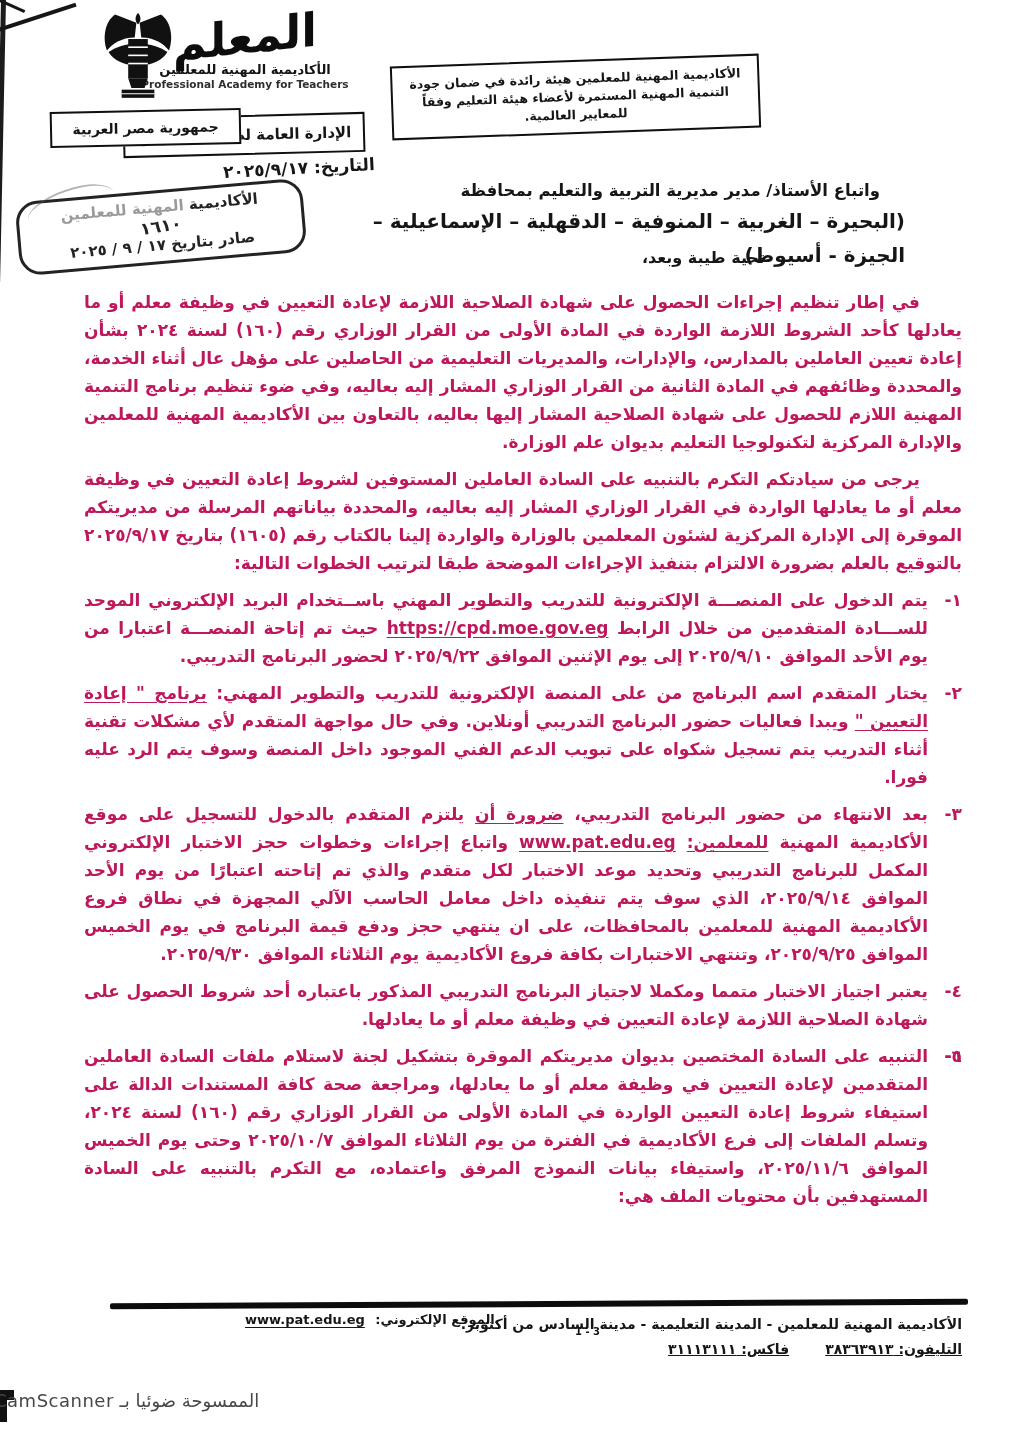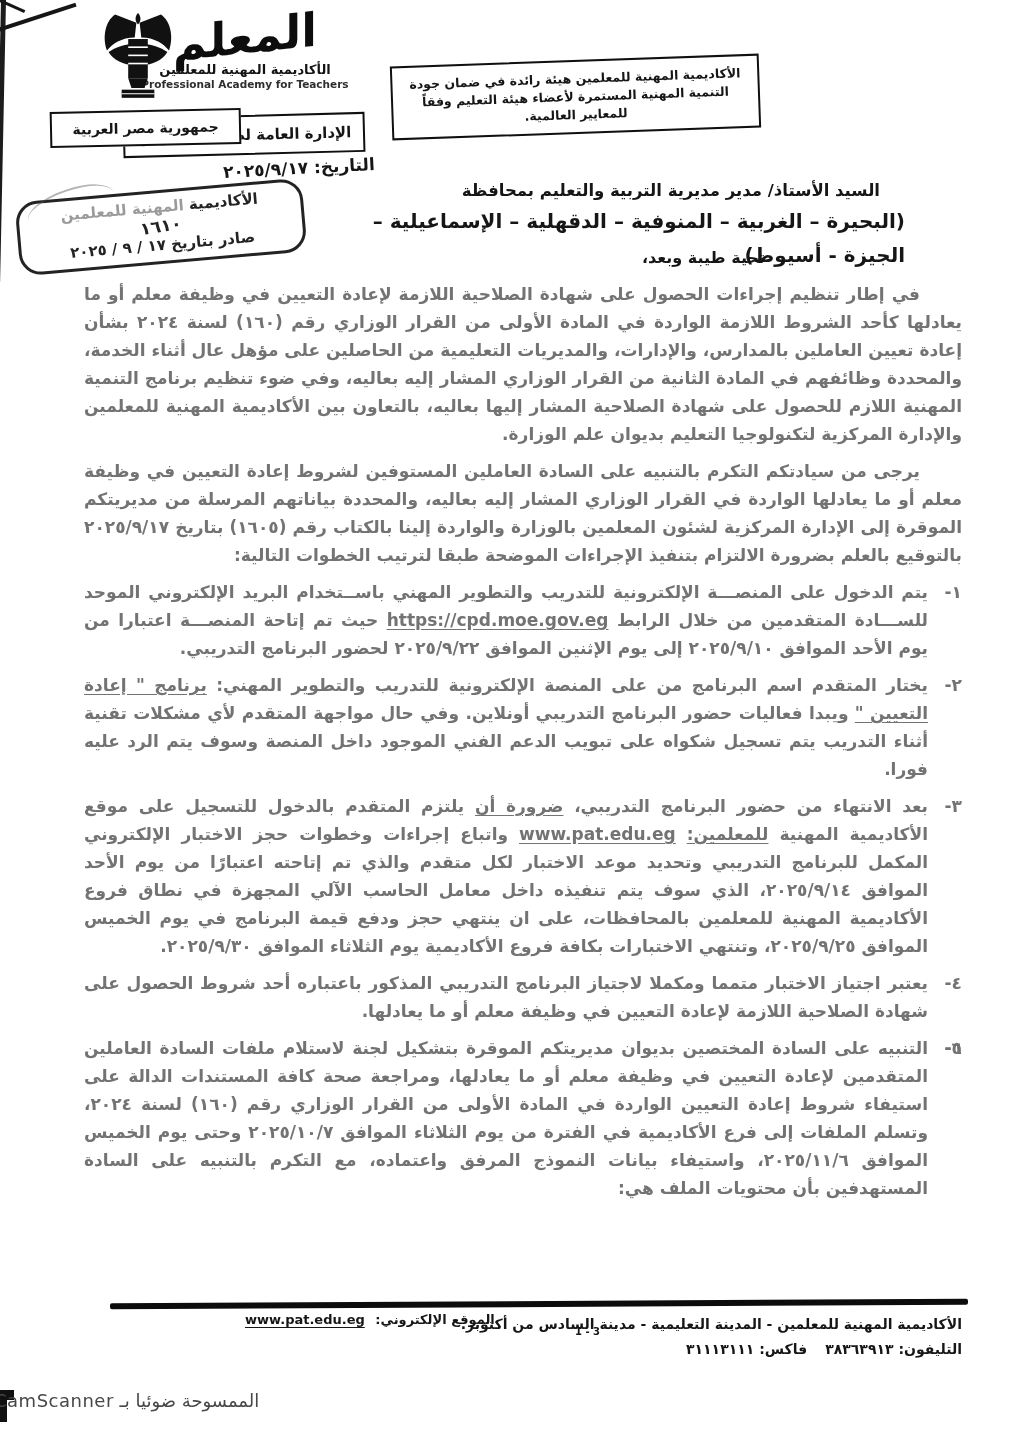--- a/index.html
+++ b/index.html
@@ -34,35 +34,35 @@
   .scribble{position:absolute;top:-12px;left:8px;width:90px;height:34px;
             border-top:2px solid rgba(90,90,90,.45);border-radius:50%;
             transform:rotate(-14deg);}
 
   .addressee{position:absolute;top:178px;right:105px;width:560px;text-align:right;}
   .addr1{font-size:16.5px;font-weight:bold;margin-left:0;margin-right:25px;line-height:1.6;}
   .addr2{font-size:20px;font-weight:bold;line-height:1.7;}
   .salutation{position:absolute;top:248px;right:245px;font-size:16px;font-weight:bold;margin-left:12px;}
 
   
-  .body-text{position:absolute;top:280px;right:48px;width:878px;text-align:justify;
-             font-size:17px;font-weight:bold;line-height:28px;color:#737373;}
+  .body-text{position:absolute;top:288px;right:48px;width:878px;text-align:justify;
+             font-size:17px;font-weight:bold;line-height:28px;color:#be185d;}
   .par{margin:0 0 9px;text-indent:42px;}
   .item{position:relative;padding-right:34px;margin-bottom:9px;}
   .item .num{position:absolute;right:0;top:0;}
   .u{text-decoration:underline;text-underline-offset:3px;}
   .link{text-decoration:underline;text-underline-offset:3px;font-weight:bold;}
   .ltr{direction:ltr;unicode-bidi:embed;}
 
   
   .footer-rule{position:absolute;top:1301px;right:42px;width:858px;height:6px;
                background:#0c0c0c;transform:rotate(-.3deg);border-radius:2px;}
   .footer-right{position:absolute;top:1312px;left:385px;right:48px;text-align:right;
                 font-size:14px;font-weight:bold;line-height:1.75;}
-  .footer-phone span{margin-left:18px;}
+  .footer-phone span{margin-left:36px;text-decoration:underline;}
   .footer-page{position:absolute;top:1326px;right:410px;font-size:10px;font-weight:bold;
                direction:ltr;}
   .footer-site{position:absolute;top:1312px;left:245px;font-size:13px;font-weight:bold;
                direction:rtl;}
   .footer-site .url{direction:ltr;unicode-bidi:embed;margin-right:6px;}
 
   .cam-line{position:absolute;top:1390px;left:-6px;right:-8px;text-align:left;
             font-size:18px;color:#474747;font-weight:normal;direction:rtl;}
   .cam-line .cs{font-family:"DejaVu Sans",sans-serif;letter-spacing:.5px;}
   .cs-badge{position:absolute;top:1420px;right:988px;left:18px;display:flex;gap:6px;
@@ -119,21 +119,21 @@
   <div class="date-line">التاريخ: ٢٠٢٥/٩/١٧</div>
 
   <div class="stamp">
     <div class="scribble"></div>
     <div class="s1"><span>الأكاديمية</span><span class="faded"> المهنية للمعلمين</span></div>
     <div class="s2">١٦١٠</div>
     <div class="s3">صادر بتاريخ ١٧ / ٩ / ٢٠٢٥</div>
   </div>
 
   <div class="addressee">
-    <div class="addr1">السيد الأستاذ/ مدير مديرية التربية والتعليم بمحافظة</div>
+    <div class="addr1">واتباع الأستاذ/ مدير مديرية التربية والتعليم بمحافظة</div>
     <div class="addr2">(البحيرة – الغربية – المنوفية – الدقهلية – الإسماعيلية – الجيزة - أسيوط)</div>
   </div>
   <div class="salutation">تحية طيبة وبعد،</div>
 
   <div class="body-text">
     <p class="par">في إطار تنظيم إجراءات الحصول على شهادة الصلاحية اللازمة لإعادة التعيين في وظيفة معلم أو ما يعادلها كأحد الشروط اللازمة الواردة في المادة الأولى من القرار الوزاري رقم (١٦٠) لسنة ٢٠٢٤ بشأن إعادة تعيين العاملين بالمدارس، والإدارات، والمديريات التعليمية من الحاصلين على مؤهل عال أثناء الخدمة، والمحددة وظائفهم في المادة الثانية من القرار الوزاري المشار إليه بعاليه، وفي ضوء تنظيم برنامج التنمية المهنية اللازم للحصول على شهادة الصلاحية المشار إليها بعاليه، بالتعاون بين الأكاديمية المهنية للمعلمين والإدارة المركزية لتكنولوجيا التعليم بديوان علم الوزارة.</p>
     <p class="par">يرجى من سيادتكم التكرم بالتنبيه على السادة العاملين المستوفين لشروط إعادة التعيين في وظيفة معلم أو ما يعادلها الواردة في القرار الوزاري المشار إليه بعاليه، والمحددة بياناتهم المرسلة من مديريتكم الموقرة إلى الإدارة المركزية لشئون المعلمين بالوزارة والواردة إلينا بالكتاب رقم (١٦٠٥) بتاريخ ٢٠٢٥/٩/١٧ بالتوقيع بالعلم بضرورة الالتزام بتنفيذ الإجراءات الموضحة طبقا لترتيب الخطوات التالية:</p>
 
     <div class="item">
       <span class="num">١-</span>

